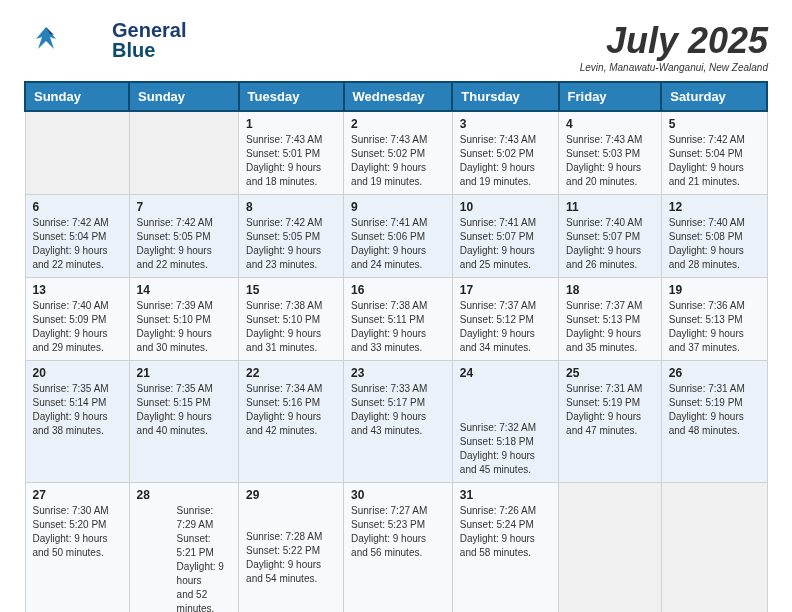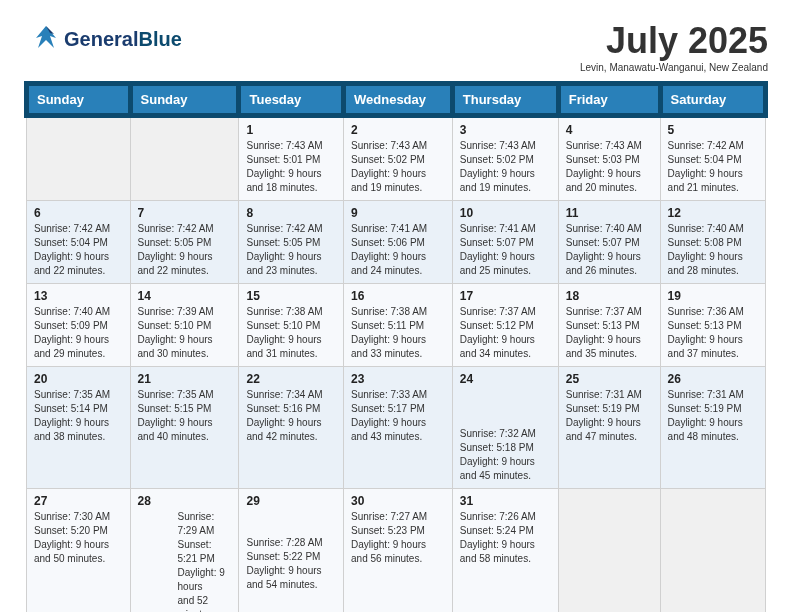--- a/index.html
+++ b/index.html
@@ -11,20 +11,21 @@
       padding: 20px 24px;
     }
     .header-area {
       display: flex;
       justify-content: space-between;
       align-items: flex-start;
       margin-bottom: 8px;
     }
     .title-area {
       text-align: right;
+      font-style: italic;
     }
     .month-title {
       font-size: 36px;
       font-weight: bold;
       color: #333;
     }
     .location-title {
       font-size: 10px;
       color: #333;
       font-weight: normal;
@@ -34,21 +35,21 @@
       border-collapse: collapse;
       margin-top: 4px;
     }
     .calendar thead tr th {
       background-color: #2980b9;
       color: #fff;
       text-align: left;
       padding: 6px 8px;
       font-size: 13px;
       font-weight: bold;
-      border: 5px solid #0c4a6e;
+      border: 2px solid #0c4a6e;
     }
     .calendar tbody tr td {
       vertical-align: top;
       padding: 5px 7px;
       font-size: 10.5px;
       color: #222;
       border: 1px solid #d0d0d0;
       width: 113px;
       min-height: 80px;
       background: #fff;
@@ -72,21 +73,23 @@
     }
     .empty-cell {
       background: #f0f0f0 !important;
     }
     .logo-wrap {
       display: flex;
       align-items: center;
     }
     .logo-name {
       display: flex;
+      flex-direction: column;
       line-height: 1;
+      margin-left: 48px;
     }
     .logo-general {
       font-size: 20px;
       font-weight: bold;
       color: #1a3c6e;
     }
     .logo-blue {
       font-size: 20px;
       font-weight: bold;
       color: #0c4a6e;

